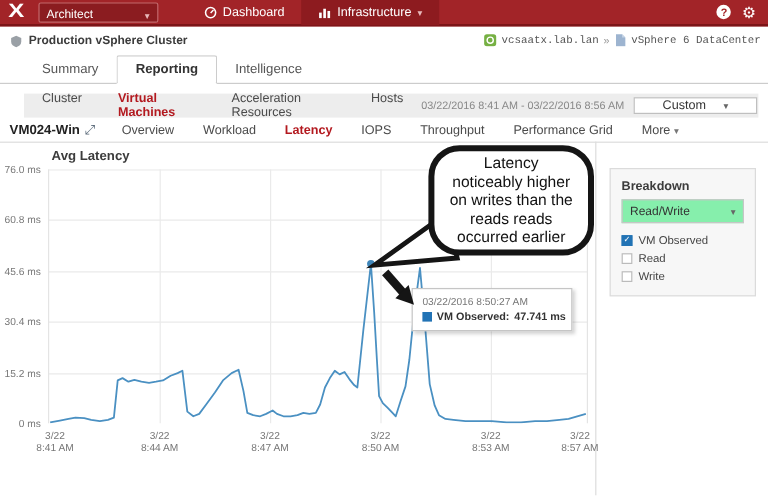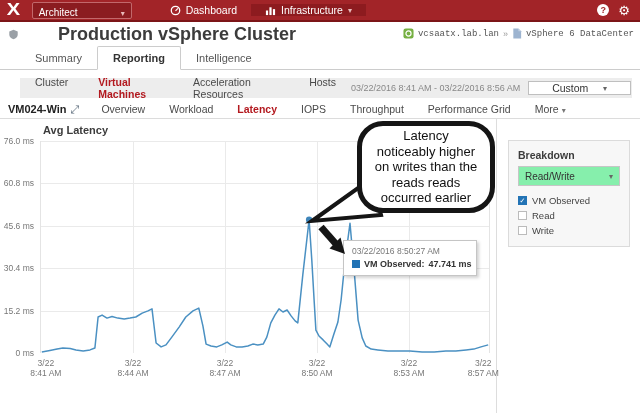--- a/index.html
+++ b/index.html
@@ -9,34 +9,34 @@
 
   
   .topbar{position:absolute;left:0;top:0;width:640px;height:22px;background:#a22428;
           border-bottom:2px solid #7c1518;display:flex;align-items:center;box-sizing:border-box;}
   .logo{color:#fff;font-weight:bold;font-size:16px;margin:0 0 0 8px;letter-spacing:-1px;
         transform:scaleX(1.25);display:inline-block;}
   .ws-select{margin-left:14px;width:86px;height:15px;background:#8b1c20;border:1px solid #c2686b;
              border-radius:2px;color:#fff;font-size:10px;display:flex;align-items:flex-end;
              padding:0 6px;justify-content:space-between;cursor:pointer;}
   .ws-select .caret{font-size:8px;color:#e8b9ba;}
-  .topnav{display:flex;margin-left:24px;height:22px;align-items:center;}
+  .topnav{display:flex;margin-left:24px;height:22px;}
   .nav-item{display:flex;align-items:center;padding:0 14px;color:#fff;font-size:10.5px;cursor:pointer;}
   .nav-item.active{background:#8d1b1f;}
   .nav-ic{display:inline-flex;margin-right:5px;}
   .nav-item .caret{font-size:8px;margin-left:5px;color:#e8b9ba;}
   .top-right{margin-left:auto;display:flex;align-items:center;margin-right:10px;gap:9px;}
   .help-bub{width:12px;height:12px;border-radius:50%;background:#fff;color:#a22428;font-size:9px;
             font-weight:bold;text-align:center;line-height:12px;cursor:pointer;}
   .gear{color:#fff;font-size:13px;line-height:13px;cursor:pointer;}
 
   
   .hdr{position:absolute;left:0;top:22px;width:640px;height:24px;display:flex;align-items:center;}
   .hdr-ic{margin:0 5px 0 8px;display:inline-flex;}
-  .hdr-title{font-size:18px;font-weight:bold;color:#3c3c3c;margin-left:34px;}
+  .hdr-title{font-size:10px;font-weight:bold;color:#3c3c3c;}
   .crumbs{margin-left:auto;margin-right:6px;display:flex;align-items:center;font-size:9px;color:#555;gap:4px;}
   .crumb-sep{color:#999;font-size:9px;}
   .crumb{cursor:pointer;font-family:Liberation Mono, monospace;}
 
   
   .tabs{position:absolute;left:0;top:46px;width:640px;height:24px;border-bottom:1px solid #ccc;
         box-sizing:border-box;display:flex;align-items:flex-end;padding-left:20px;}
   .tab{font-size:11px;color:#555;padding:5px 15px;cursor:pointer;}
   .tab.active{background:#fff;border:1px solid #ccc;border-bottom:1px solid #fff;margin-bottom:-1px;
               color:#333;font-weight:bold;border-radius:2px 2px 0 0;}

